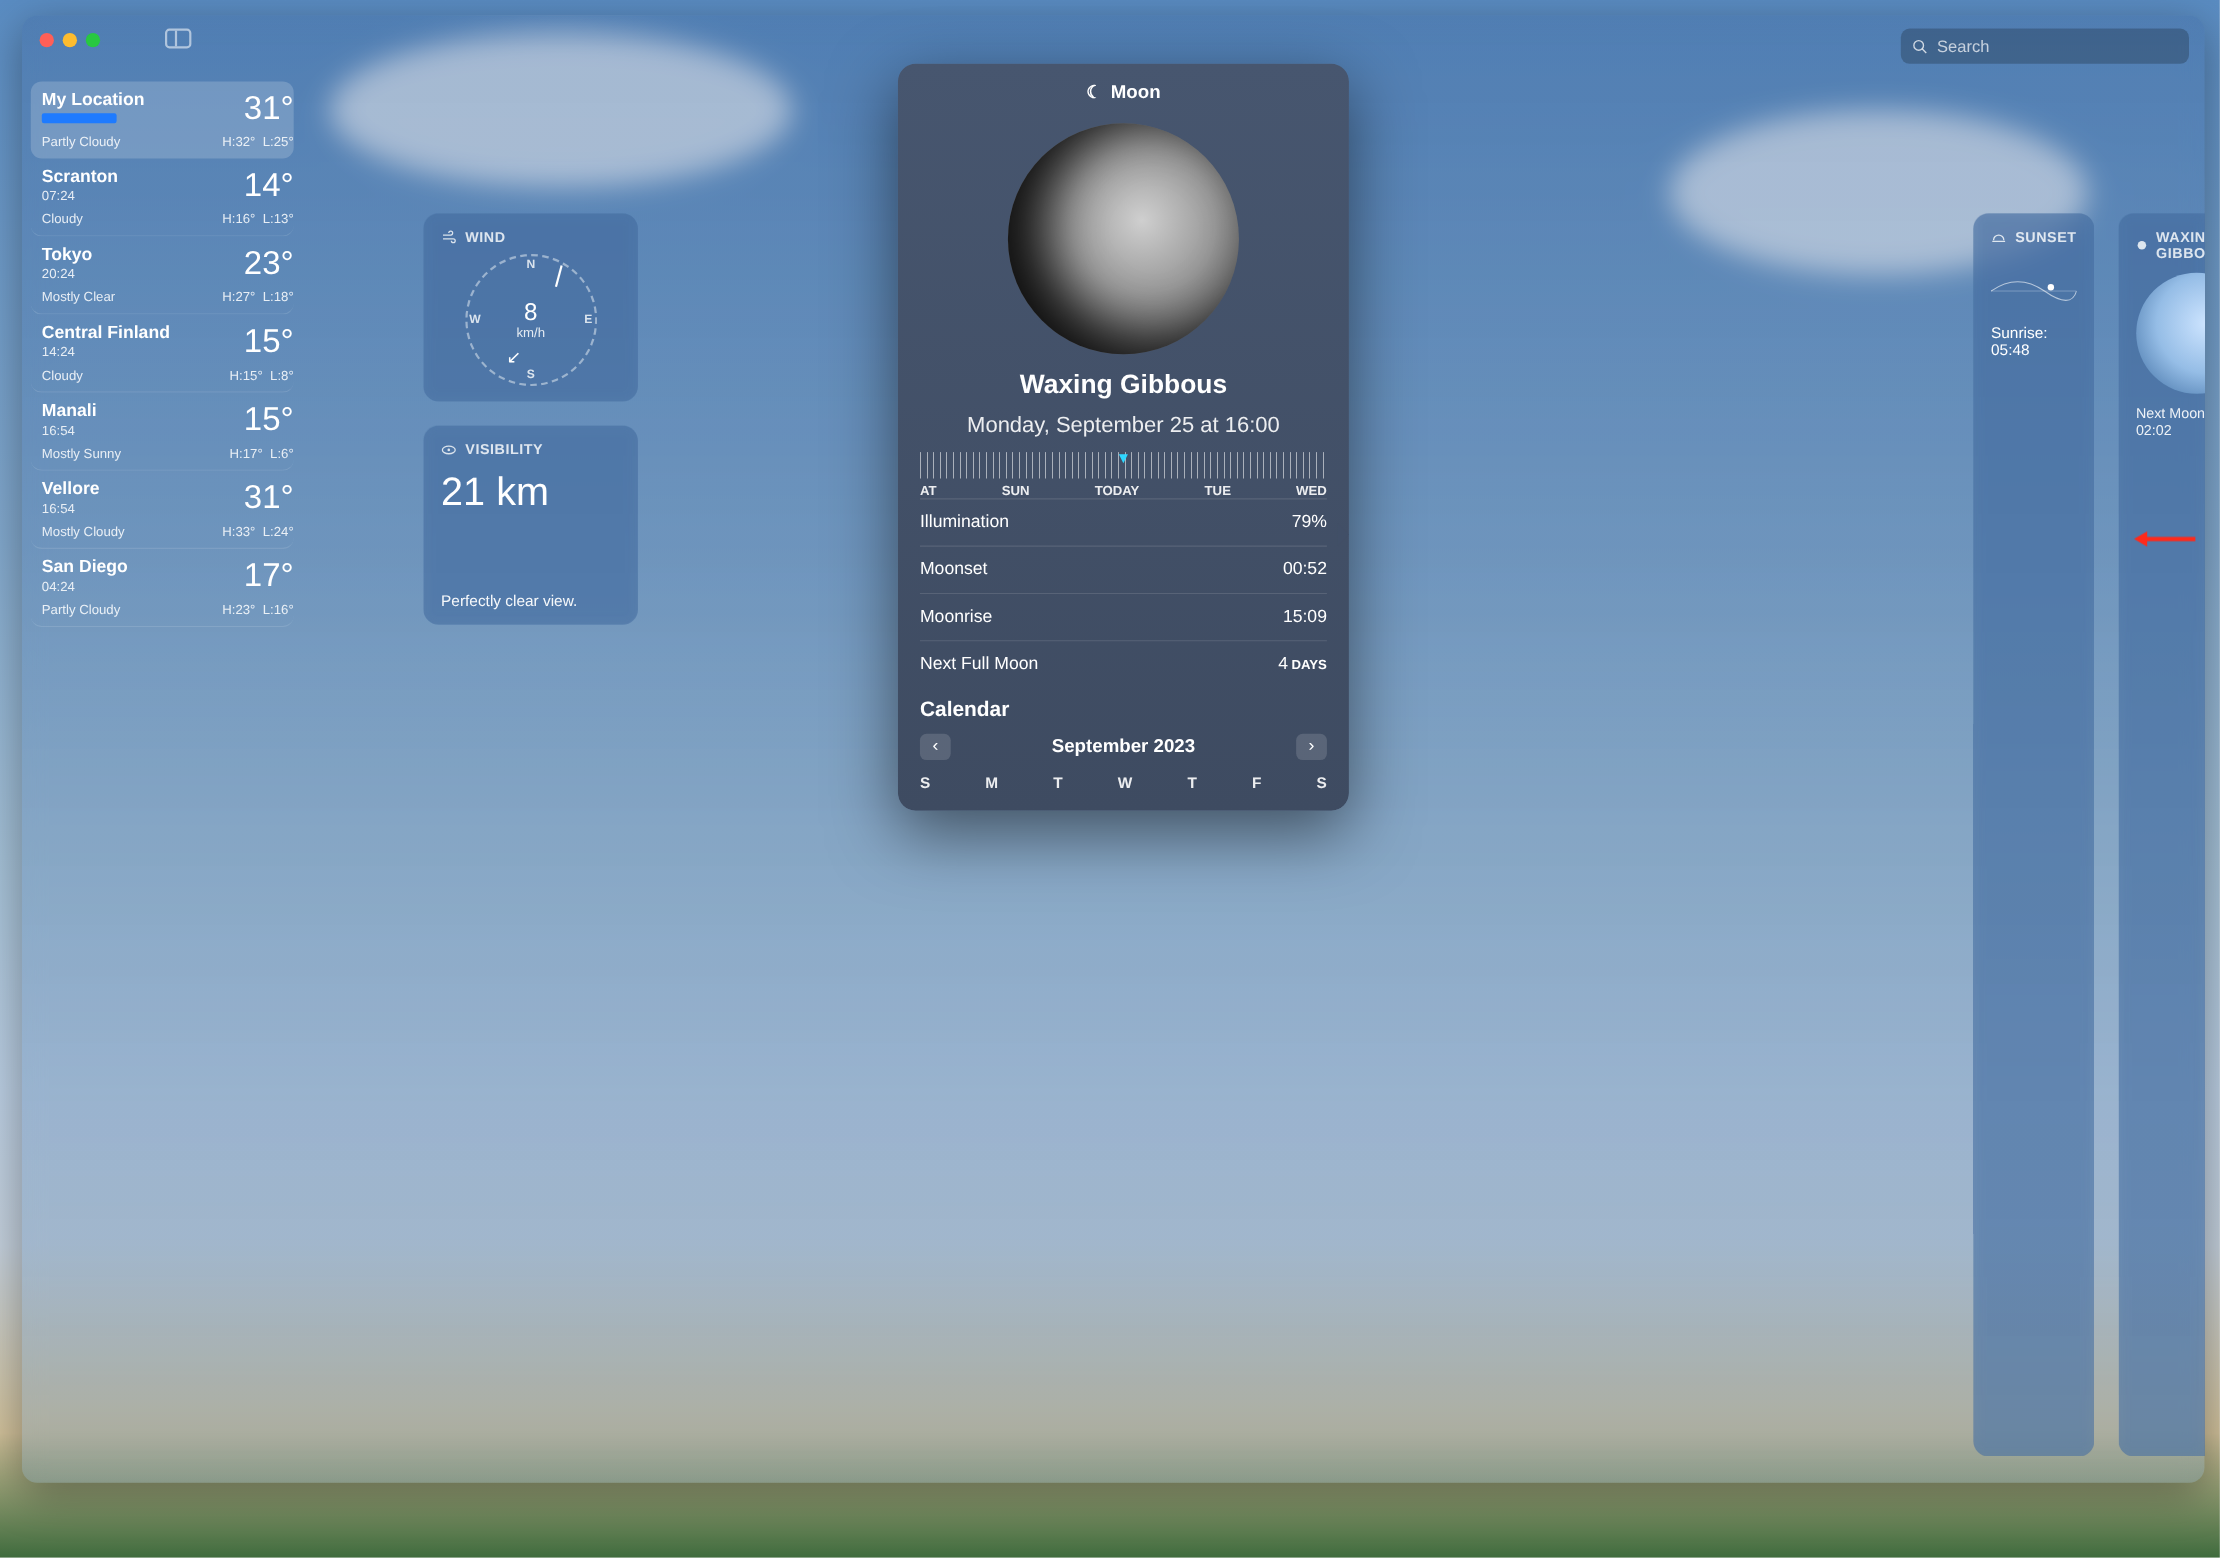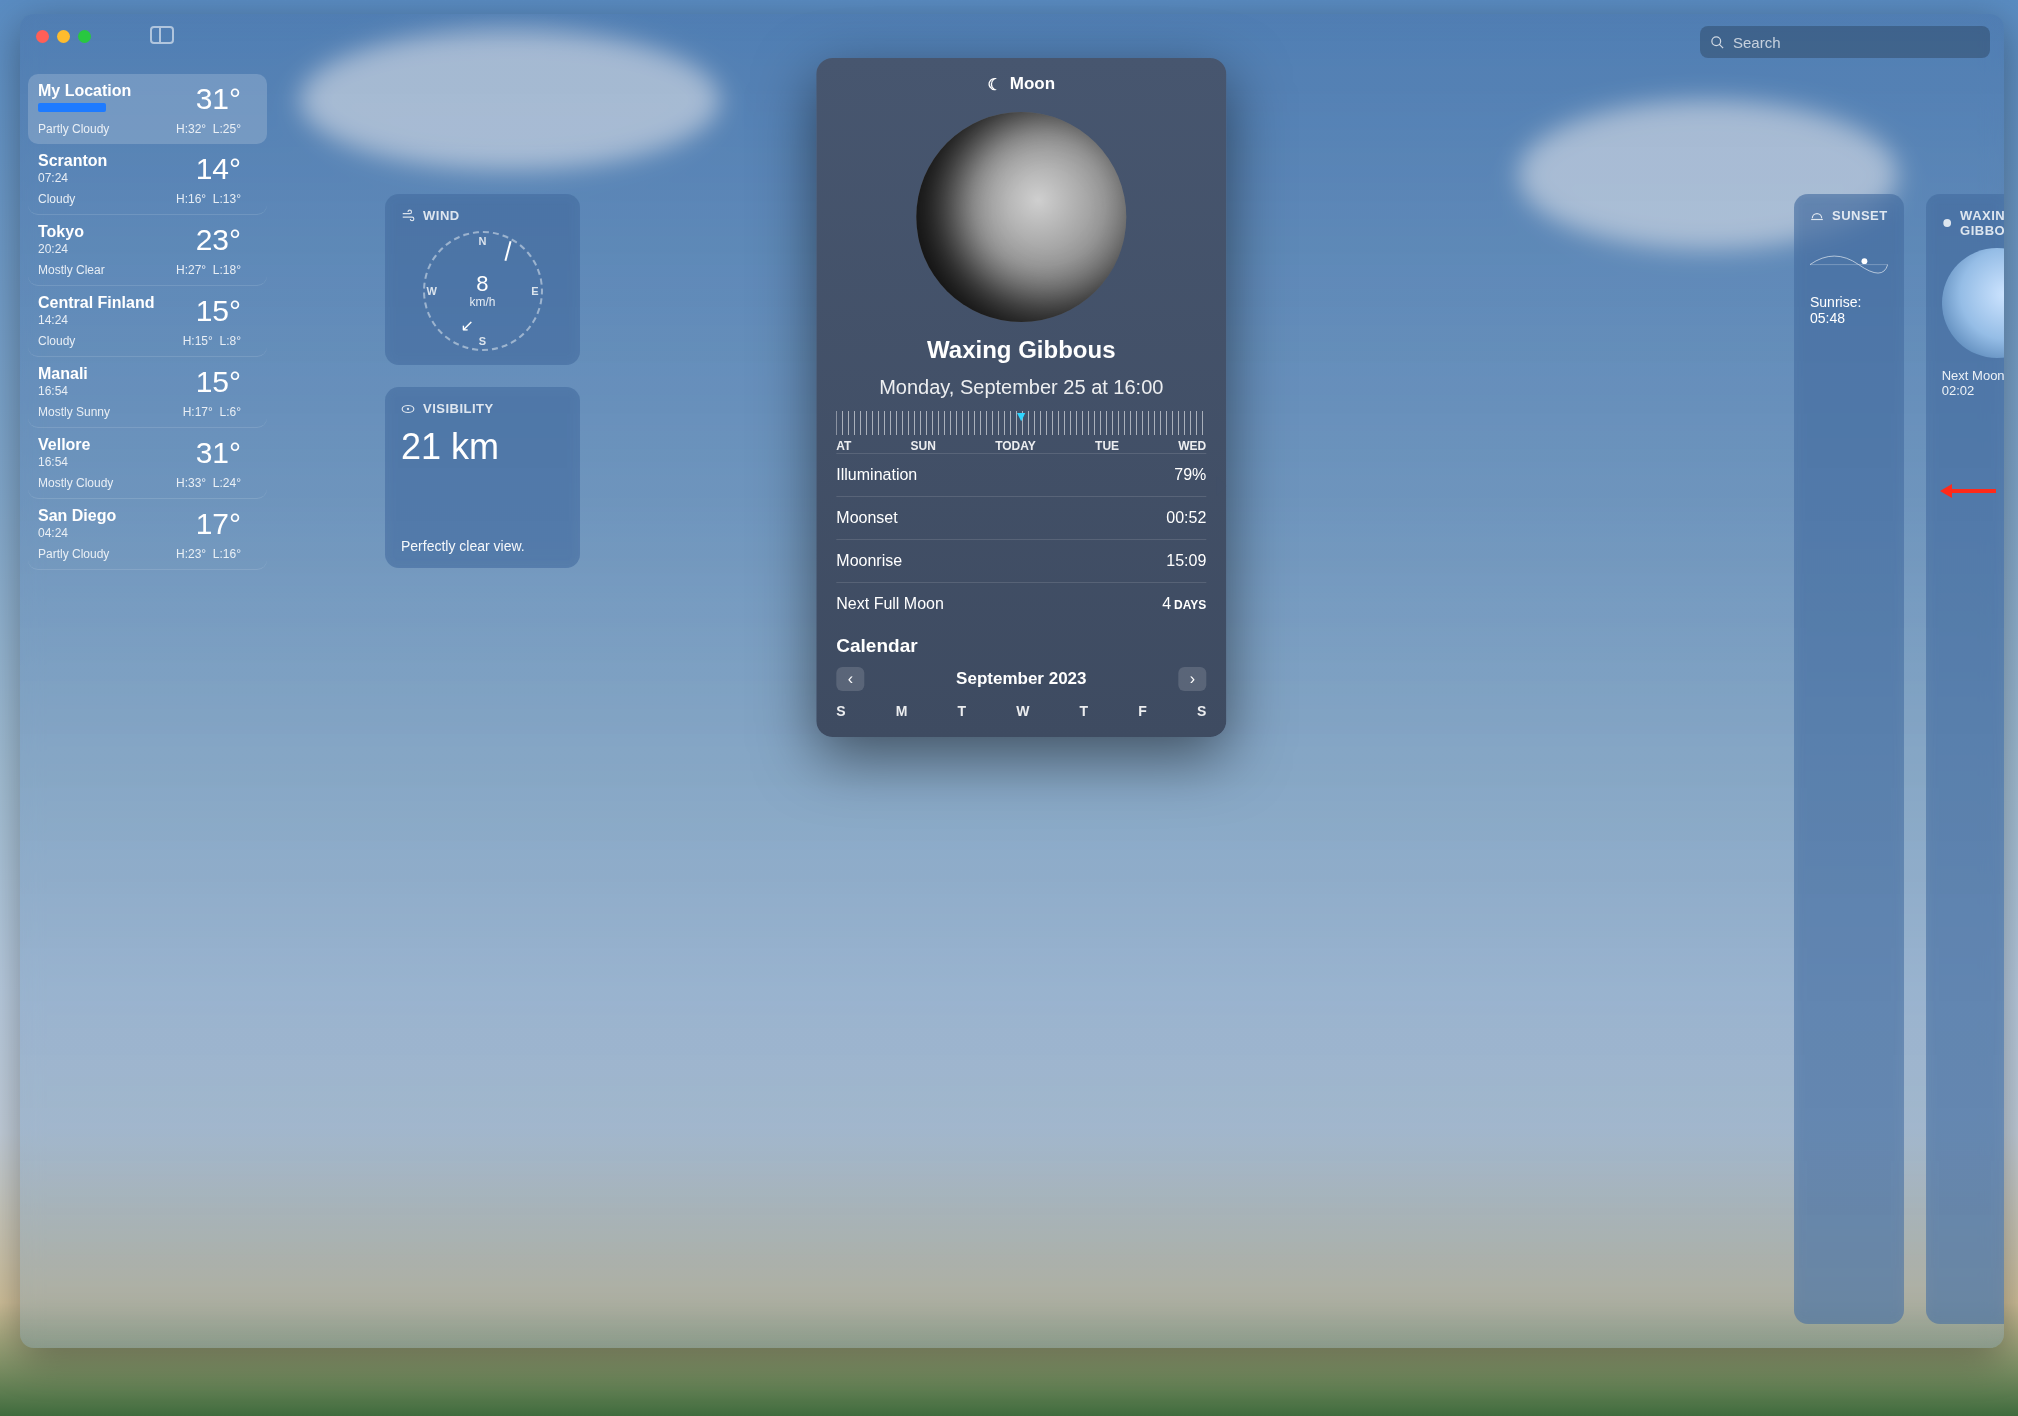--- a/index.html
+++ b/index.html
@@ -19,28 +19,28 @@
   overflow: hidden;
   display: flex;
 }
 .traffic-lights { position: absolute; top: 16px; left: 16px; display: flex; gap: 8px; }
 .traffic-lights span { width: 13px; height: 13px; border-radius: 50%; display: inline-block; }
 .tl-close { background:#ff5f57; } .tl-min { background:#febc2e; } .tl-max { background:#28c840; }
 .sidebar-icon { position:absolute; top:12px; left:130px; width:24px;height:18px;border:2px solid rgba(255,255,255,.55);border-radius:4px; }
 .sidebar-icon::before{content:"";position:absolute;left:7px;top:0;bottom:0;width:2px;background:rgba(255,255,255,.55);}
 
 
-.search-wrap { position:absolute; top:12px; right:14px; width:290px; height:32px; background:rgba(0,0,0,.22); border-radius:8px; display:flex;align-items:center;padding:0 10px;gap:8px;}
+.search-wrap { position:absolute; top:12px; right:14px; width:262px; height:32px; background:rgba(0,0,0,.22); border-radius:8px; display:flex;align-items:center;padding:0 10px;gap:8px;}
 .search-wrap svg{width:15px;height:15px;stroke:rgba(255,255,255,.75);fill:none;stroke-width:2;}
 .search-wrap input{flex:1;background:transparent;border:0;outline:0;color:#fff;font-size:15px;}
 .search-wrap input::placeholder{color:rgba(255,255,255,.7);}
 
 
 .sidebar { width: 255px; padding-top: 60px; padding-left: 8px; padding-right: 8px; }
-.loc-card { border-radius: 10px; padding: 8px 26px 8px 10px; color:#fff; border-bottom: 1px solid rgba(255,255,255,.12);}
+.loc-card { border-radius: 10px; padding: 8px 0 8px 10px; color:#fff; border-bottom: 1px solid rgba(255,255,255,.12);}
 .loc-card.sel { background: rgba(255,255,255,.18); border-bottom:0;}
 .loc-row1 { display:flex; justify-content:space-between; align-items:flex-start; }
 .loc-name { font-size: 16px; font-weight:600; }
 .loc-time { font-size: 12px; opacity:.85; margin-top:1px;}
 .loc-temp { font-size: 30px; font-weight:300; }
 .loc-row2 { display:flex; justify-content:space-between; font-size:12px; opacity:.85; margin-top:6px;}
 .bluebar { width:68px;height:9px;background:#1e7bff;margin-top:3px;border-radius:2px;}
 
 
 .main { flex:1; position:relative; padding: 180px 24px 24px 110px; display:flex; gap:30px; }

